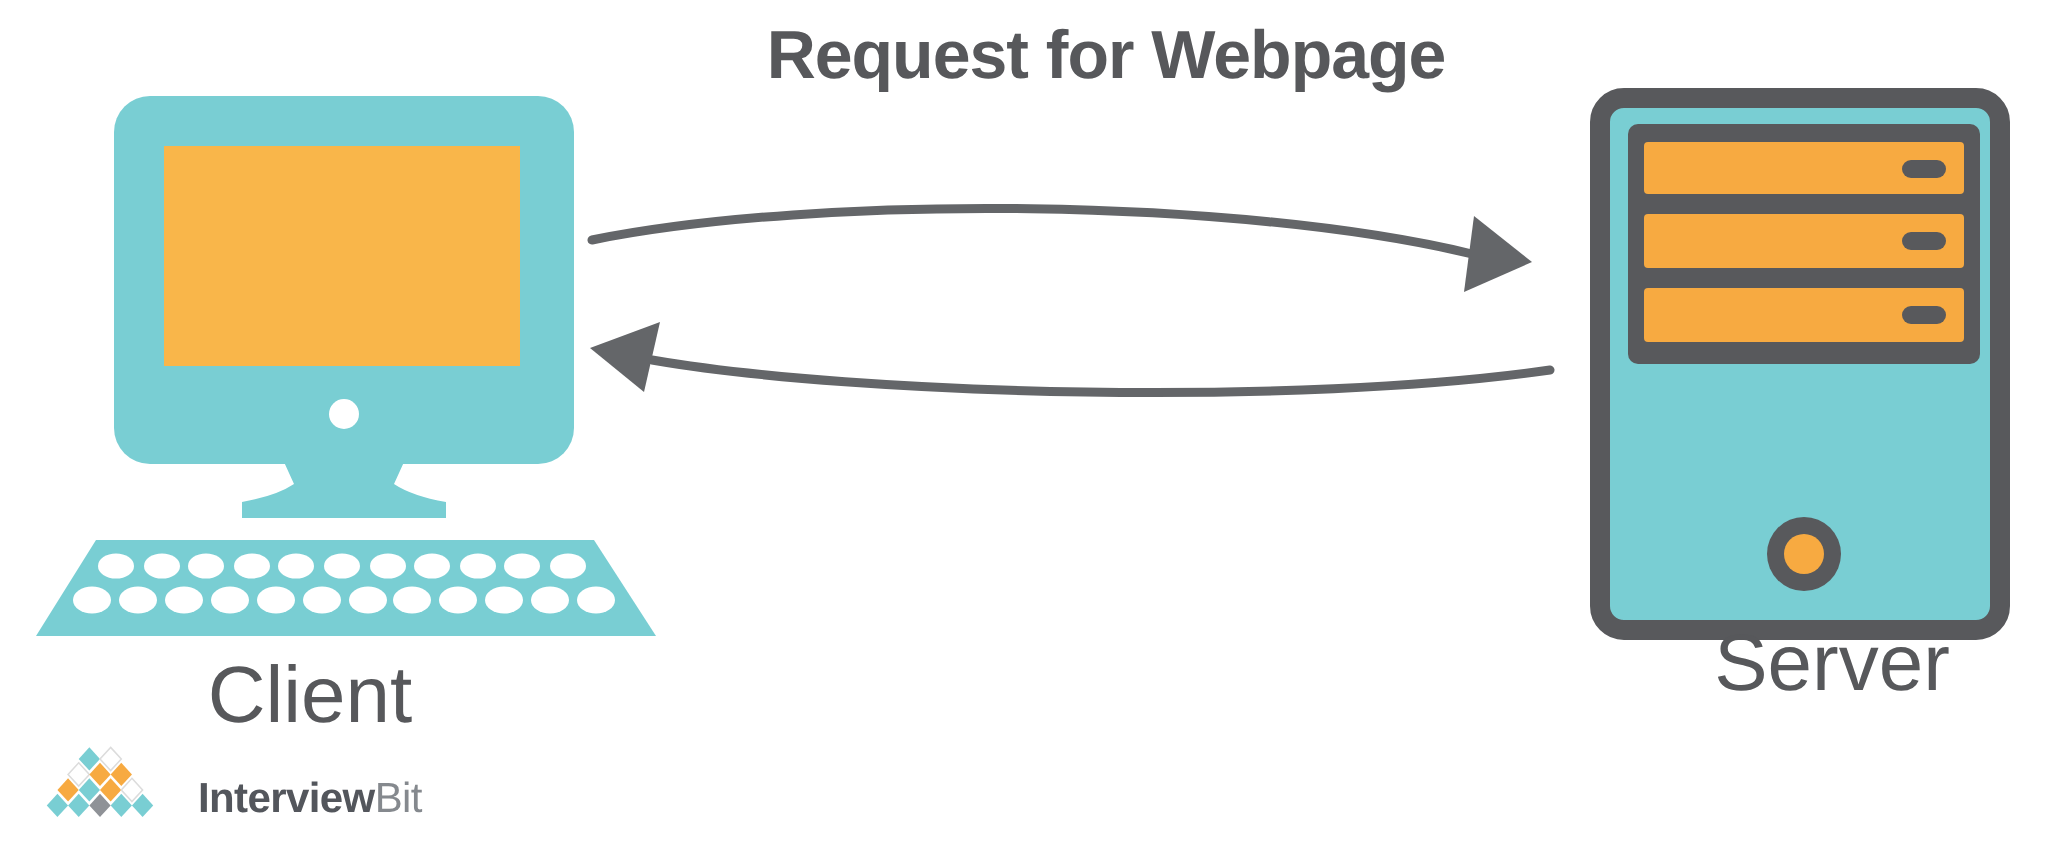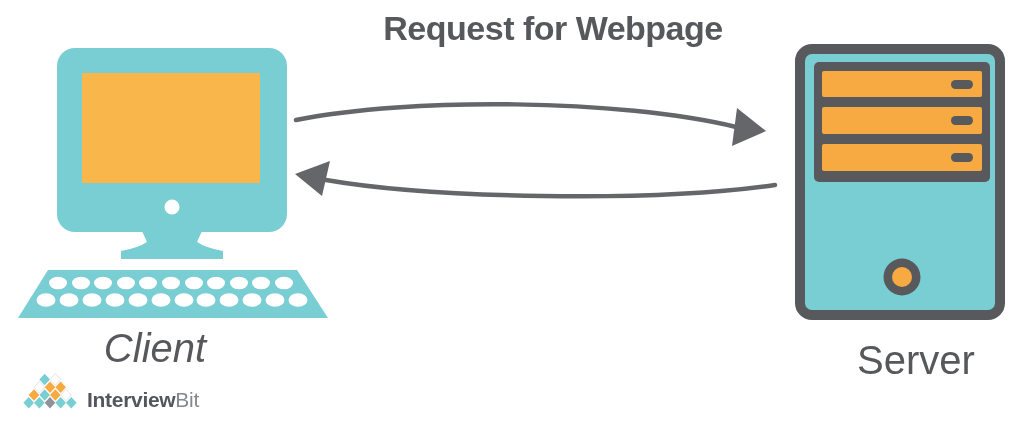--- a/index.html
+++ b/index.html
@@ -11,34 +11,34 @@
     position:absolute;text-align:center;
     font-weight:700;font-size:34px;letter-spacing:-0.5px;
     color:var(--text-gray);
   }
   .request-label{left:303px;top:9px;width:500px;}
   .response-label{left:310px;top:250px;width:500px;}
   .node-label{
     position:absolute;text-align:center;font-size:40px;line-height:1;
     color:var(--text-gray);
   }
-  .client-label{left:55px;top:328px;width:200px;font-style:italic;}
-  .server-label{left:816px;top:340px;width:200px;}
+  .client-label{left:55px;top:328px;width:200px;}
+  .server-label{left:816px;top:312px;width:200px;}
   .art{position:absolute;left:0;top:0;}
   
   .fill-teal{fill:var(--teal);}
   .fill-screen{fill:var(--orange);}
   .fill-bay{fill:var(--server-orange);}
   .fill-dark{fill:var(--dark-gray);}
   .fill-white{fill:#ffffff;}
   .arrow-line{stroke:var(--arrow-gray);stroke-width:4.5;fill:none;stroke-linecap:round;}
   .arrow-head{fill:var(--arrow-gray);}
   .server-body{fill:var(--teal);stroke:var(--dark-gray);stroke-width:10;}
   
-  .logo{position:absolute;left:20px;top:372px;display:flex;align-items:center;gap:7px;}
+  .logo{position:absolute;left:20px;top:372px;display:flex;align-items:center;gap:19px;}
   .logo-text{font-size:21px;letter-spacing:-0.3px;line-height:1;padding-top:10px;}
   .logo-text .bold{font-weight:700;color:var(--logo-text-dark);}
   .logo-text .light{font-weight:400;color:var(--logo-text-light);}
   .dm-teal{fill:var(--teal);}
   .dm-orange{fill:var(--server-orange);}
   .dm-white{fill:#ffffff;stroke:#dcdcdc;stroke-width:0.8;}
   .dm-gray{fill:var(--logo-gray-diamond);}
 </style>
 </head>
 <body>

